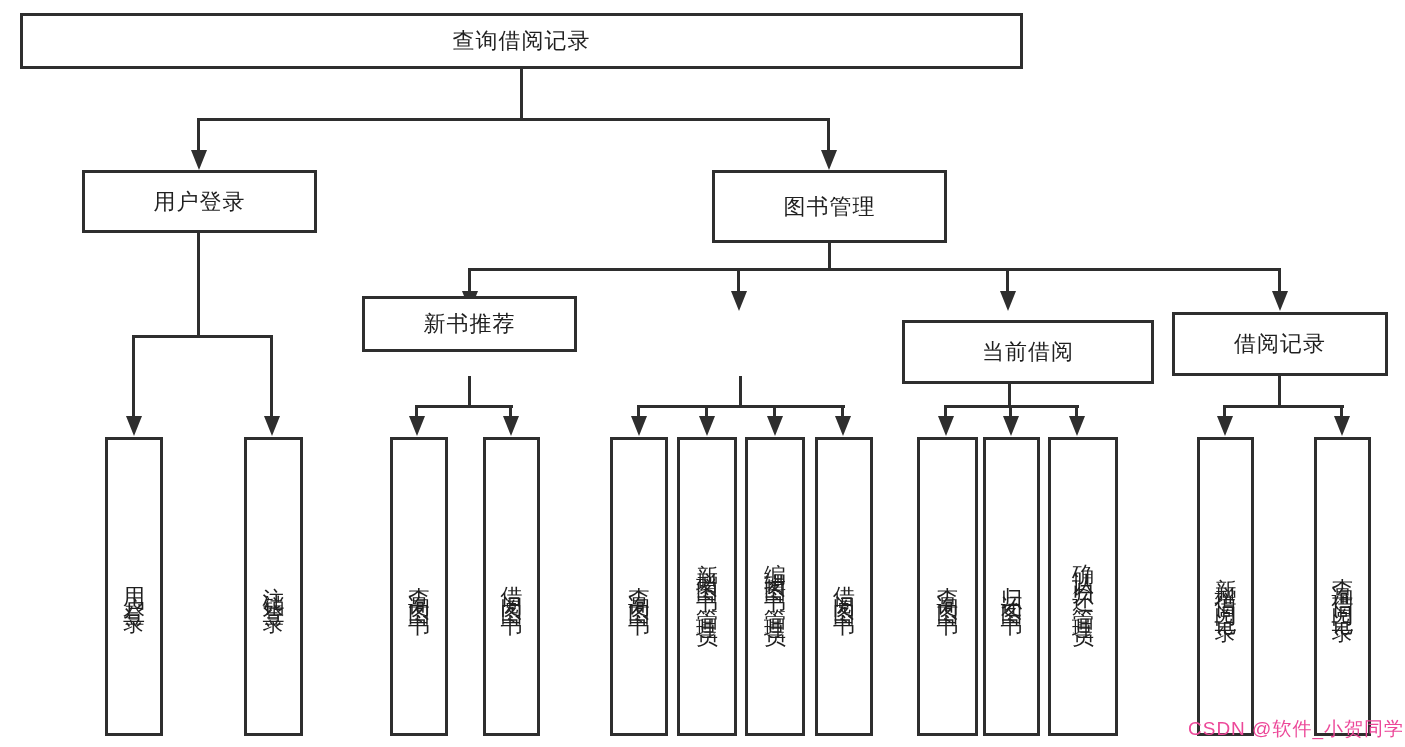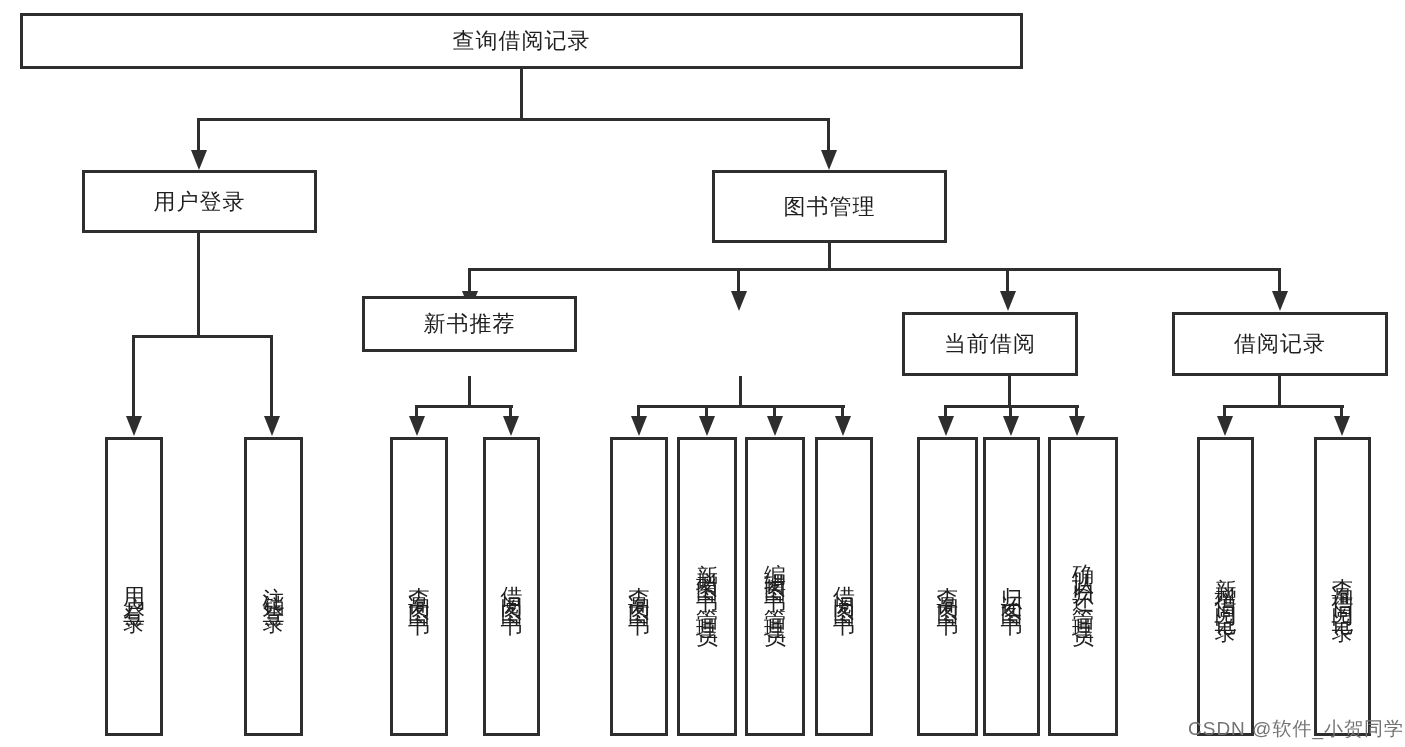--- a/index.html
+++ b/index.html
@@ -41,21 +41,21 @@
     position:absolute;width:0;height:0;
     border-left:8px solid transparent;
     border-right:8px solid transparent;
     border-top:20px solid var(--line);
   }
   .watermark{
     position:absolute;
     left:1188px;top:716px;
     font-size:19px;
     letter-spacing:1px;
-    color:#737373;
+    color:#ec4899;
     white-space:nowrap;
     z-index:10;
   }
 </style>
 </head>
 <body>
 
 <div class="canvas">
 
   <div class="lv" style="left:520px;top:69px;height:50px"></div>
@@ -124,21 +124,21 @@
   <div class="box h" style="left:82px;top:170px;width:235px;height:63px">
     <span>用户登录</span>
   </div>
   <div class="box h" style="left:712px;top:170px;width:235px;height:73px">
     <span>图书管理</span>
   </div>
 
   <div class="box h" style="left:362px;top:296px;width:215px;height:56px">
     <span>新书推荐</span>
   </div>
-  <div class="box h" style="left:902px;top:312px;width:176px;height:64px">
+  <div class="box h" style="left:902px;top:320px;width:252px;height:64px">
     <span>当前借阅</span>
   </div>
   <div class="box h" style="left:1172px;top:312px;width:216px;height:64px">
     <span>借阅记录</span>
   </div>
 
   <div class="box v" style="left:105px;top:437px;width:58px;height:299px">
     <span>用户登录</span>
   </div>
   <div class="box v" style="left:244px;top:437px;width:59px;height:299px">

